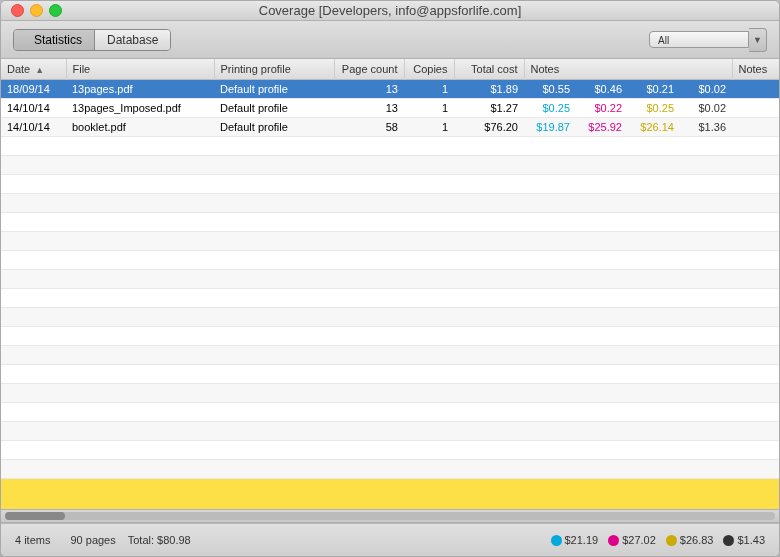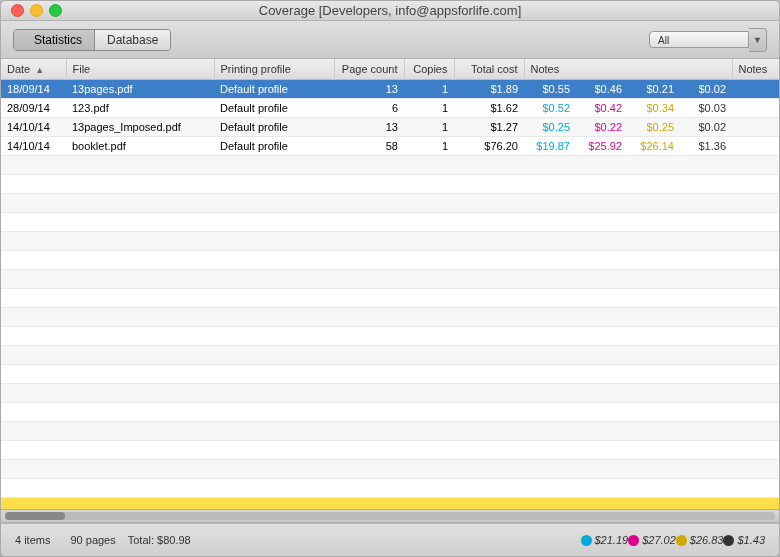--- a/index.html
+++ b/index.html
@@ -270,21 +270,21 @@
     .status-total {
       margin-left: 12px;
       font-size: 11px;
       color: #333;
     }
 
     .status-costs {
       margin-left: auto;
       display: flex;
       align-items: flex-end;
-      font-style: italic;
+      gap: 10px;
     }
 
     .cost-dot {
       width: 11px;
       height: 11px;
       border-radius: 50%;
       display: inline-block;
     }
 
     .dot-cyan    { background: #00aadd; }
@@ -369,33 +369,20 @@
       <td class="col-pages" style="text-align:right">13</td>
       <td class="col-copies" style="text-align:right">1</td>
       <td class="col-total" style="text-align:right">$1.89</td>
       <td class="col-c" style="text-align:right"><span class="">$0.55</span></td>
       <td class="col-m" style="text-align:right"><span class="">$0.46</span></td>
       <td class="col-y" style="text-align:right"><span class="">$0.21</span></td>
       <td class="col-k" style="text-align:right"><span class="">$0.02</span></td>
       <td class="col-notes"></td>
     </tr>
           <tr>
-      <td class="col-date">28/09/14</td>
-      <td class="col-file">123.pdf</td>
-      <td class="col-profile">Default profile</td>
-      <td class="col-pages" style="text-align:right">6</td>
-      <td class="col-copies" style="text-align:right">1</td>
-      <td class="col-total" style="text-align:right">$1.62</td>
-      <td class="col-c" style="text-align:right"><span class="cost-cyan">$0.52</span></td>
-      <td class="col-m" style="text-align:right"><span class="cost-magenta">$0.42</span></td>
-      <td class="col-y" style="text-align:right"><span class="cost-yellow">$0.34</span></td>
-      <td class="col-k" style="text-align:right"><span class="cost-black">$0.03</span></td>
-      <td class="col-notes"></td>
-    </tr>
-          <tr>
       <td class="col-date">14/10/14</td>
       <td class="col-file">13pages_Imposed.pdf</td>
       <td class="col-profile">Default profile</td>
       <td class="col-pages" style="text-align:right">13</td>
       <td class="col-copies" style="text-align:right">1</td>
       <td class="col-total" style="text-align:right">$1.27</td>
       <td class="col-c" style="text-align:right"><span class="cost-cyan">$0.25</span></td>
       <td class="col-m" style="text-align:right"><span class="cost-magenta">$0.22</span></td>
       <td class="col-y" style="text-align:right"><span class="cost-yellow">$0.25</span></td>
       <td class="col-k" style="text-align:right"><span class="cost-black">$0.02</span></td>

